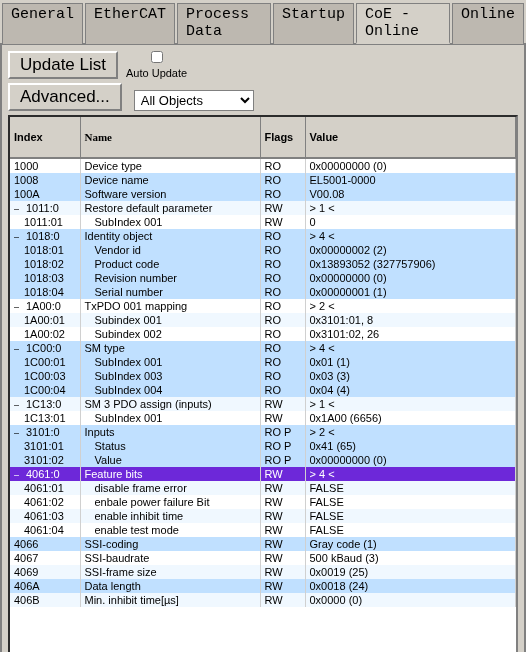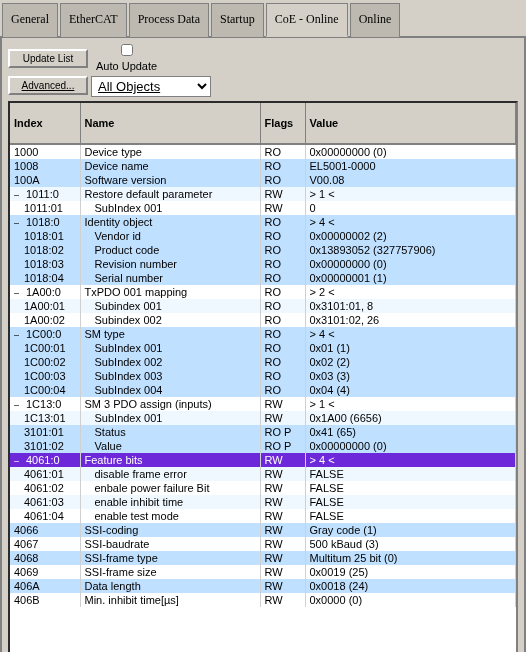--- a/index.html
+++ b/index.html
@@ -14,27 +14,27 @@
 
     
     .tab-bar {
       display: flex;
       background: #d4d0c8;
       border-bottom: 2px solid #808080;
       padding-top: 2px;
       padding-left: 2px;
     }
     .tab {
-      padding: 8px 8px;
+      padding: 2px 8px;
       border: 1px solid #808080;
       border-bottom: none;
       background: #d4d0c8;
       cursor: pointer;
-      font-size: 12px;
-      font-family: Liberation Serif, serif;
+      font-size: 15px;
+      font-family: Liberation Mono, monospace;
       margin-right: 2px;
       position: relative;
       top: 1px;
     }
     .tab.active {
       background: #d4d0c8;
       border-bottom: 2px solid #d4d0c8;
       font-weight: normal;
       z-index: 1;
     }
@@ -55,21 +55,21 @@
 
     
     .controls-row {
       display: flex;
       align-items: center;
       margin-bottom: 4px;
       gap: 8px;
     }
     .btn {
       font-family: Arial, sans-serif;
-      font-size: 10px;
+      font-size: 17px;
       padding: 2px 10px;
       border: 2px solid;
       border-color: #ffffff #808080 #808080 #ffffff;
       background: #d4d0c8;
       cursor: pointer;
       min-width: 80px;
       text-align: center;
     }
     .checkbox-label {
       display: flex;
@@ -79,24 +79,23 @@
       font-size: 11px;
       flex-direction: column;
     }
     .checkbox-label input[type=checkbox] {
       width: 12px;
       height: 12px;
     }
 
     .controls-row2 {
       display: flex;
-      align-items: flex-start;
+      align-items: flex-end;
       margin-bottom: 4px;
-      gap: 3px;
-      text-decoration: underline;
+      gap: 12px;
     }
 
     .filter-dropdown {
       font-family: Arial, sans-serif;
       font-size: 13px;
       padding: 1px 2px;
       border: 1px solid #808080;
       background: white;
       width: 120px;
     }
@@ -197,21 +196,21 @@
     <select class="filter-dropdown">
       <option>All Objects</option>
     </select>
   </div>
 
   <div class="table-container">
     <table>
       <thead>
         <tr>
           <th style="width:70px;">Index</th>
-          <th style="width:180px;">Name</th>
+          <th style="width:180px;font-family:Liberation Serif, serif;">Name</th>
           <th style="width:45px;">Flags</th>
           <th>Value</th>
         </tr>
       </thead>
       <tbody id="table-body">
       <tr>
             <td>1000</td>
             <td>Device type</td>
             <td>RO</td>
             <td>0x00000000 (0)</td>
@@ -294,26 +293,20 @@
             <td>RO</td>
             <td>&gt; 4 &lt;</td>
           </tr>
           <tr class="light-blue">
             <td class="indent1">1C00:01</td>
             <td class="indent1">SubIndex 001</td>
             <td>RO</td>
             <td>0x01 (1)</td>
           </tr>
           <tr class="light-blue">
-            <td class="indent1">1C00:02</td>
-            <td class="indent1">SubIndex 002</td>
-            <td>RO</td>
-            <td>0x02 (2)</td>
-          </tr>
-          <tr class="light-blue">
             <td class="indent1">1C00:03</td>
             <td class="indent1">SubIndex 003</td>
             <td>RO</td>
             <td>0x03 (3)</td>
           </tr>
           <tr class="light-blue">
             <td class="indent1">1C00:04</td>
             <td class="indent1">SubIndex 004</td>
             <td>RO</td>
             <td>0x04 (4)</td>
@@ -322,20 +315,26 @@
             <td><span class="expand-icon">– </span>1C13:0</td>
             <td>SM 3 PDO assign (inputs)</td>
             <td>RW</td>
             <td>&gt; 1 &lt;</td>
           </tr>
           <tr>
             <td class="indent1">1C13:01</td>
             <td class="indent1">SubIndex 001</td>
             <td>RW</td>
             <td>0x1A00 (6656)</td>
+          </tr>
+          <tr class="light-blue">
+            <td><span class="expand-icon">– </span>3101:0</td>
+            <td>Inputs</td>
+            <td>RO P</td>
+            <td>&gt; 2 &lt;</td>
           </tr>
           <tr class="light-blue">
             <td class="indent1">3101:01</td>
             <td class="indent1">Status</td>
             <td>RO P</td>
             <td>0x41 (65)</td>
           </tr>
           <tr class="light-blue">
             <td class="indent1">3101:02</td>
             <td class="indent1">Value</td>
@@ -377,26 +376,20 @@
             <td>SSI-coding</td>
             <td>RW</td>
             <td>Gray code (1)</td>
           </tr>
           <tr>
             <td>4067</td>
             <td>SSI-baudrate</td>
             <td>RW</td>
             <td>500 kBaud (3)</td>
           </tr>
-          <tr class="light-blue">
-            <td>4068</td>
-            <td>SSI-frame type</td>
-            <td>RW</td>
-            <td>Multitum 25 bit (0)</td>
-          </tr>
           <tr>
             <td>4069</td>
             <td>SSI-frame size</td>
             <td>RW</td>
             <td>0x0019 (25)</td>
           </tr>
           <tr class="light-blue">
             <td>406A</td>
             <td>Data length</td>
             <td>RW</td>

